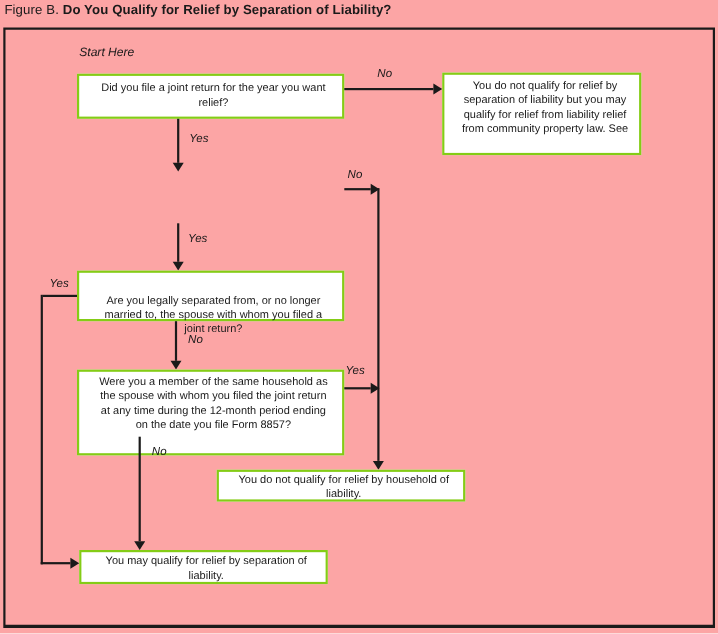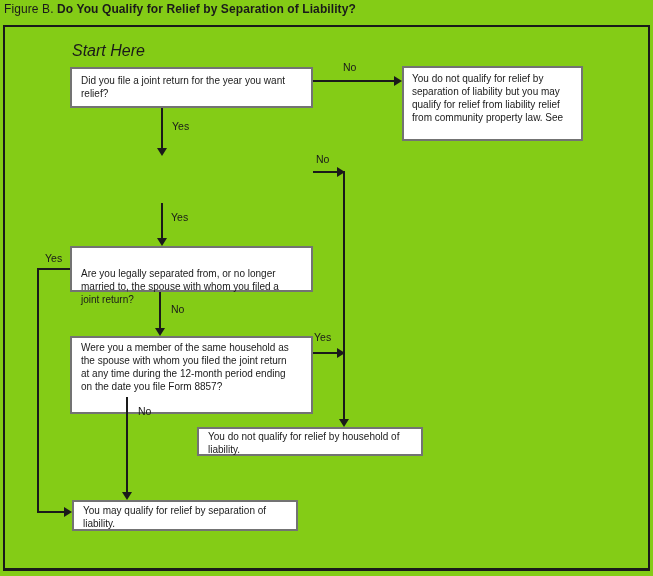--- a/index.html
+++ b/index.html
@@ -1,20 +1,20 @@
 <!DOCTYPE html>
 <html><head>
 <meta charset="utf-8">
 <style>
   html, body { margin: 0; padding: 0; background: #ffffff; }
   .page {
     position: relative;
     width: 653px;
     height: 576px;
-    background: #84cc16;
+    background: #fca5a5;
     font-family: "Liberation Sans", sans-serif;
     color: #1a1a1a;
     overflow: hidden;
   }
   .fig-title {
     position: absolute;
     left: 4px;
     top: 2px;
     font-size: 12px;
     letter-spacing: 0.1px;
@@ -28,38 +28,40 @@
     width: 647px;
     height: 546px;
     border: 2px solid #1a1a1a;
     border-bottom-width: 3px;
     box-sizing: border-box;
   }
   .start-label {
     position: absolute;
     left: 72px;
     top: 42px;
-    font-size: 16px;
+    font-size: 11px;
     font-style: italic;
   }
   .box {
     position: absolute;
-    border: 2px solid #737373;
+    border: 2px solid #84cc16;
     background: #ffffff;
     box-sizing: border-box;
+    text-align: center;
   }
   .box-text {
     font-size: 10px;
     line-height: 13px;
     white-space: pre;
     color: #1a1a1a;
   }
   .edge-label {
     position: absolute;
     font-size: 10.5px;
+    font-style: italic;
     white-space: pre;
   }
   .h-line, .v-line { position: absolute; background: #1a1a1a; }
   .h-line { height: 2px; }
   .v-line { width: 2px; }
   .arrow-right {
     position: absolute; width: 0; height: 0;
     border-top: 5px solid transparent;
     border-bottom: 5px solid transparent;
     border-left: 8px solid #1a1a1a;

